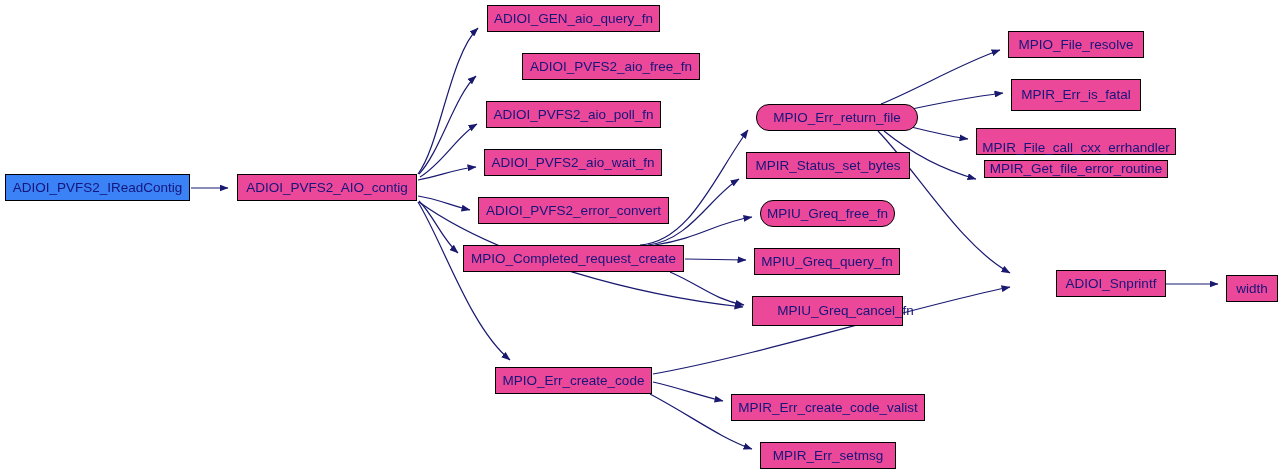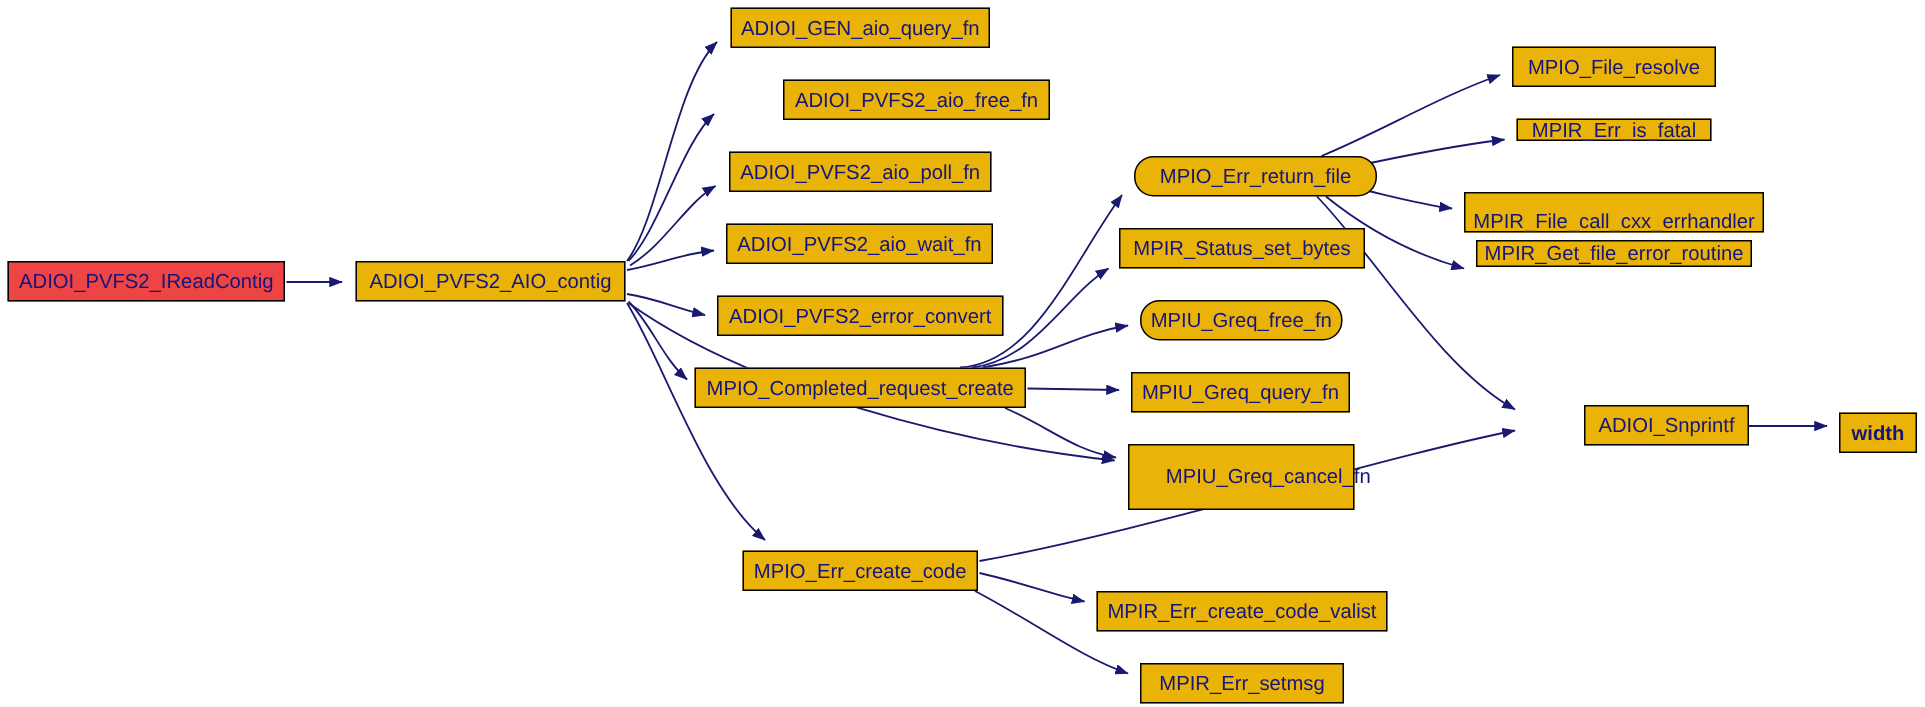--- a/index.html
+++ b/index.html
@@ -20,32 +20,32 @@
     left: 0;
     top: 0;
     width: 1283px;
     height: 471px;
     pointer-events: none;
   }
   .node {
     position: absolute;
     box-sizing: border-box;
     border: 1px solid #000000;
-    background: #eab308;
+    background: #ec4899;
     color: #15157b;
     font-size: 13.5px;
     line-height: 1;
     display: flex;
     align-items: center;
     justify-content: center;
     white-space: nowrap;
     letter-spacing: 0px;
   }
   .node.highlight {
-    background: #ef4444;
+    background: #3b82f6;
   }
   .node-label {
     display: block;
     padding: 0 6px;
   }
 </style>
 </head>
 <body>
 
 <div id="canvas">
@@ -116,42 +116,42 @@
       </div>
       <div class="node" style="left: 746px; top: 152px; width: 164px; height: 27px;">
         <span class="node-label">MPIR_Status_set_bytes</span>
       </div>
       <div class="node" style="left: 760px; top: 200px; width: 135px; height: 27px; border-radius: 13px;">
         <span class="node-label">MPIU_Greq_free_fn</span>
       </div>
       <div class="node" style="left: 754px; top: 248px; width: 146px; height: 27px;">
         <span class="node-label">MPIU_Greq_query_fn</span>
       </div>
-      <div class="node" style="left: 752px; top: 296px; width: 151px; height: 44px; padding-left: 36px;">
+      <div class="node" style="left: 752px; top: 296px; width: 151px; height: 30px; padding-left: 36px;">
         <span class="node-label">MPIU_Greq_cancel_fn</span>
       </div>
       <div class="node" style="left: 731px; top: 394px; width: 194px; height: 27px;">
         <span class="node-label">MPIR_Err_create_code_valist</span>
       </div>
       <div class="node" style="left: 760px; top: 442px; width: 136px; height: 27px;">
         <span class="node-label">MPIR_Err_setmsg</span>
       </div>
       <div class="node" style="left: 1008px; top: 31px; width: 136px; height: 27px;">
         <span class="node-label">MPIO_File_resolve</span>
       </div>
-      <div class="node" style="left: 1011px; top: 79px; width: 130px; height: 15px; align-items: center;">
+      <div class="node" style="left: 1011px; top: 79px; width: 130px; height: 32px; align-items: center;">
         <span class="node-label">MPIR_Err_is_fatal</span>
       </div>
       <div class="node" style="left: 976px; top: 128px; width: 200px; height: 27px; align-items: flex-end;">
         <span class="node-label">MPIR_File_call_cxx_errhandler</span>
       </div>
       <div class="node" style="left: 984px; top: 160px; width: 184px; height: 18px;">
         <span class="node-label">MPIR_Get_file_error_routine</span>
       </div>
       <div class="node" style="left: 1017px; top: 270px; width: 110px; height: 27px; margin-left: 39px;">
         <span class="node-label">ADIOI_Snprintf</span>
       </div>
-      <div class="node" style="left: 1226px; top: 275px; width: 52px; height: 27px; font-weight: bold;">
+      <div class="node" style="left: 1226px; top: 275px; width: 52px; height: 27px;">
         <span class="node-label">width</span>
       </div>
     </div>
 
 </div>
 
 </body></html>

